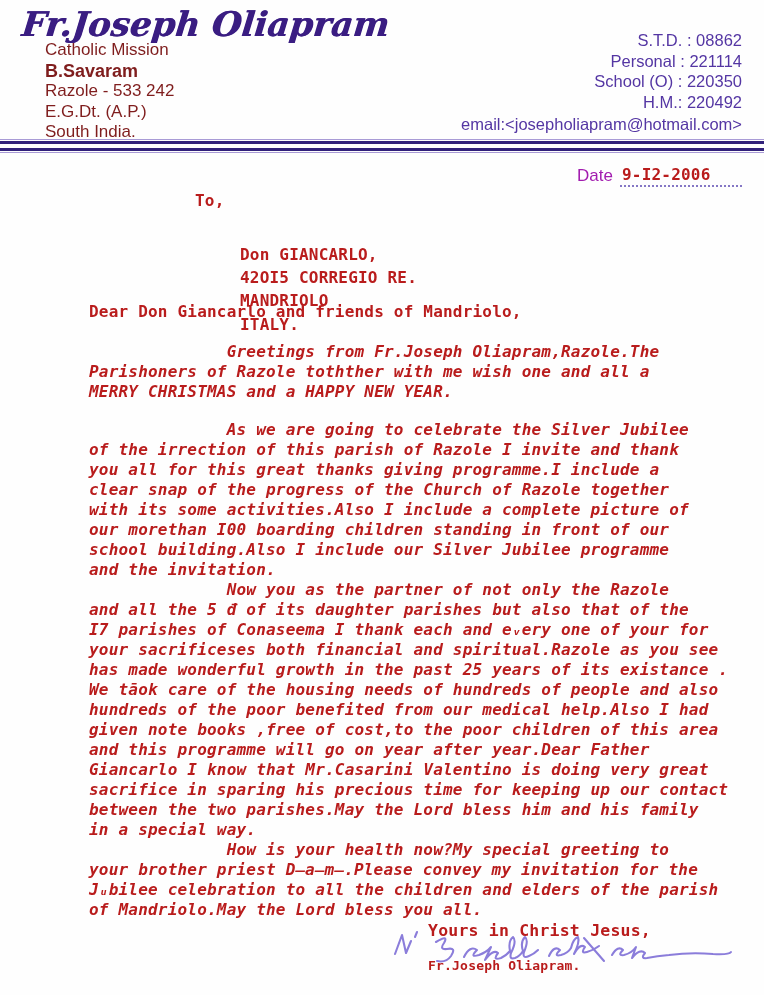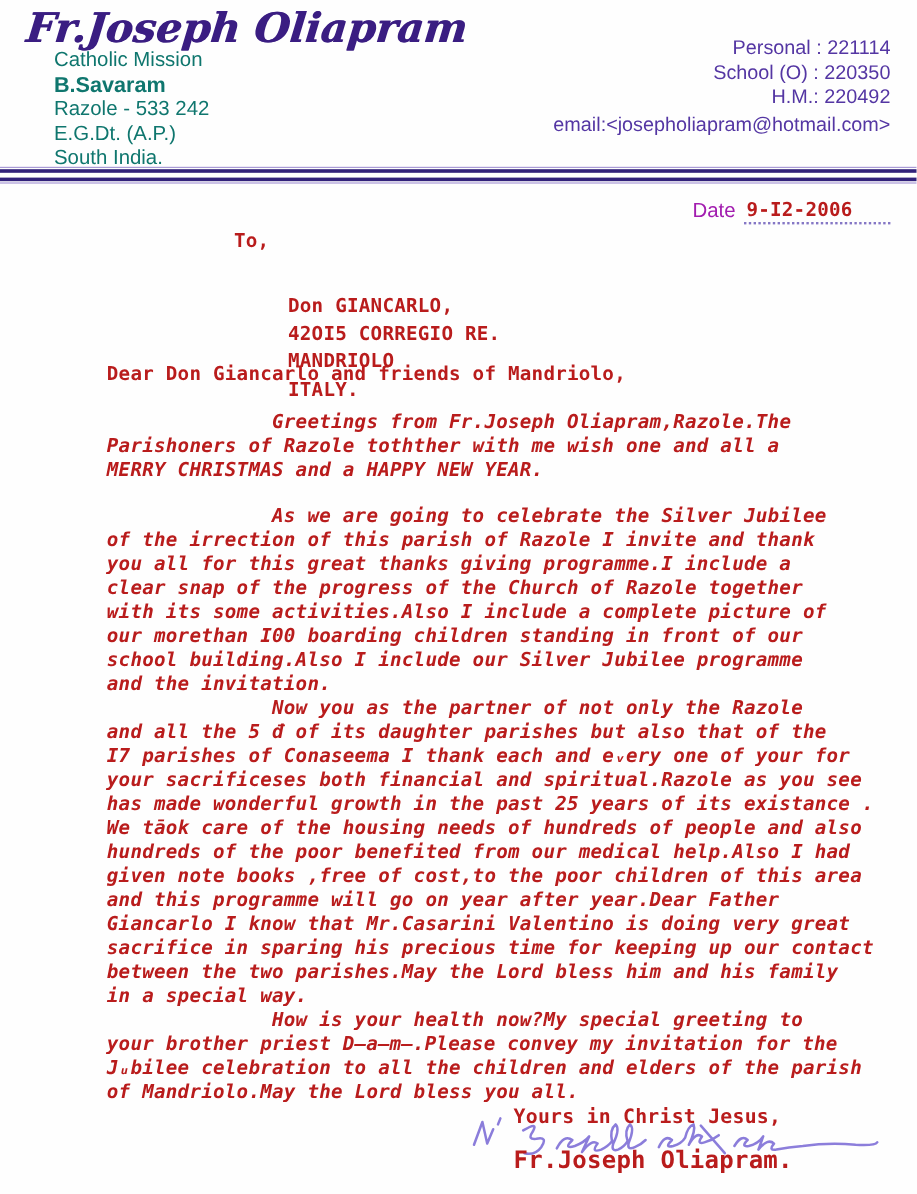--- a/index.html
+++ b/index.html
@@ -24,21 +24,21 @@
     font-size: 34px;
     letter-spacing: 0px;
     color: #3a1d82;
     text-shadow: 0.6px 0 0 #3a1d82;
     transform: skewX(-6deg);
   }
   .mission-block {
     position: absolute;
     left: 45px;
     top: 40px;
-    color: #0f766e;
+    color: #7f1d1d;
     font-size: 17px;
     line-height: 20.5px;
   }
   .mission-block .bold-line { font-weight: bold; font-size: 18px; }
   .contact-block {
     position: absolute;
     right: 22px;
     top: 30px;
     text-align: right;
     color: #5436a3;
@@ -93,39 +93,40 @@
   .recipient-lines .typed-line { line-height: 23.2px; }
 
   
   .greeting { position: absolute; left: 89px; top: 302px; }
   .body-block { position: absolute; left: 89px; top: 342px; width: 666px; font-style: italic; }
   .para { margin: 0; }
   .para + .para-gap { margin-top: 18px; }
 
   
   .valediction { position: absolute; left: 428px; top: 921px; font-size: 16.5px; }
-  .signer-name { position: absolute; left: 428px; top: 956px; font-size: 20px; }
+  .signer-name { position: absolute; left: 428px; top: 956px; font-size: 13px; }
   .signature-svg { position: absolute; left: 386px; top: 926px; }
 </style>
 </head>
 <body>
 
 <div class="page">
 
   <div class="script-name">Fr.Joseph Oliapram</div>
 
   <div class="mission-block">
     <div>Catholic Mission</div>
     <div class="bold-line">B.Savaram</div>
     <div>Razole - 533 242</div>
     <div>E.G.Dt. (A.P.)</div>
     <div>South India.</div>
   </div>
 
   <div class="contact-block">
+    <div>S.T.D. : 08862</div>
     <div>Personal  : 221114</div>
     <div>School  (O) : 220350</div>
     <div>H.M.: 220492</div>
     <div class="email-line">email:&lt;josepholiapram@hotmail.com&gt;</div>
   </div>
 
   <div class="rule rule-1"></div>
   <div class="rule rule-2"></div>
   <div class="rule rule-3"></div>
   <div class="rule rule-4"></div>

